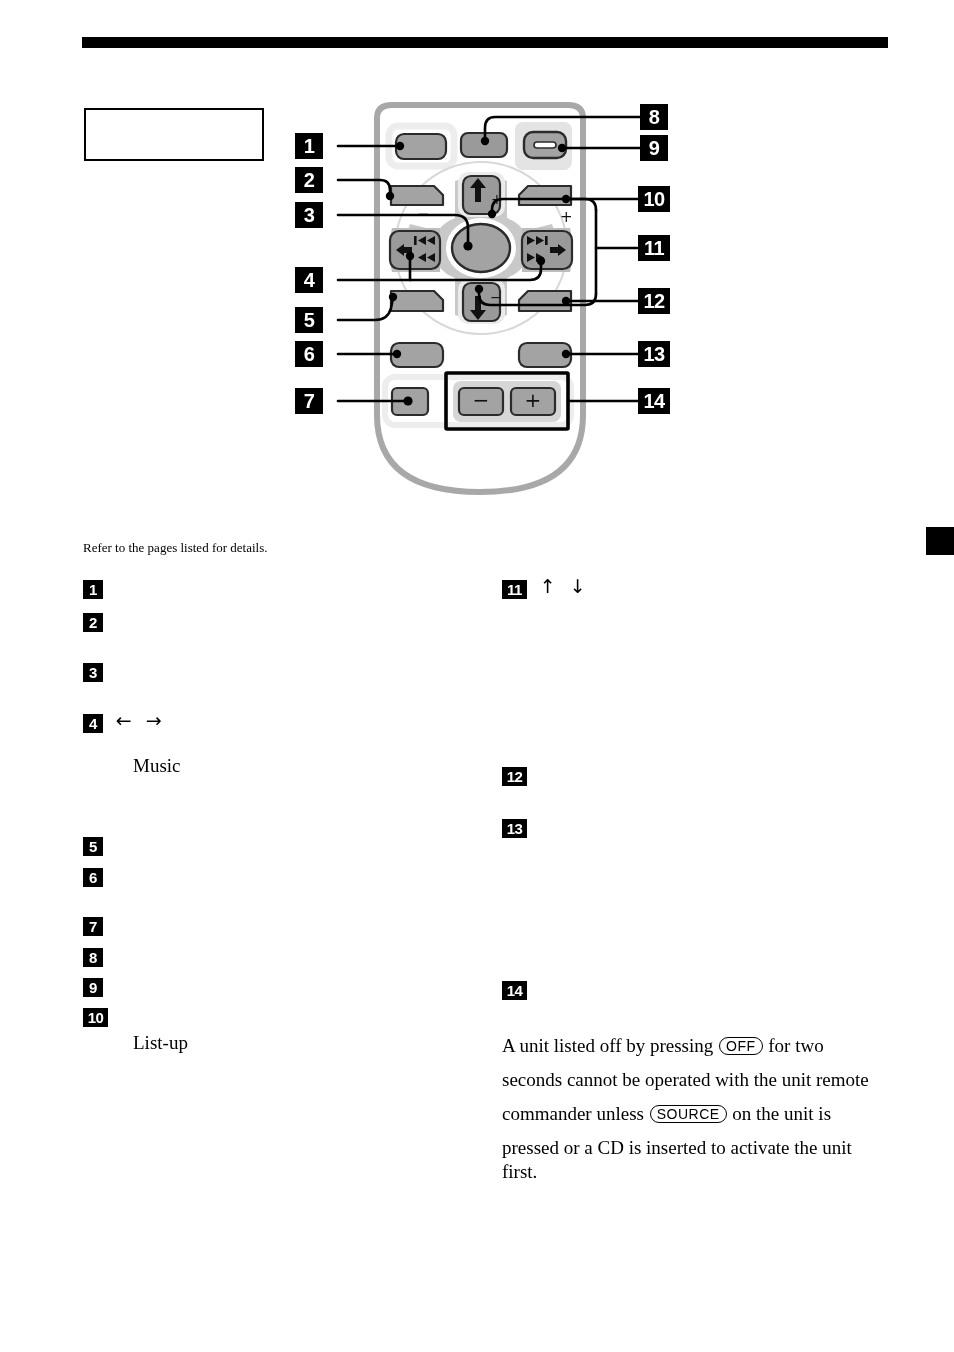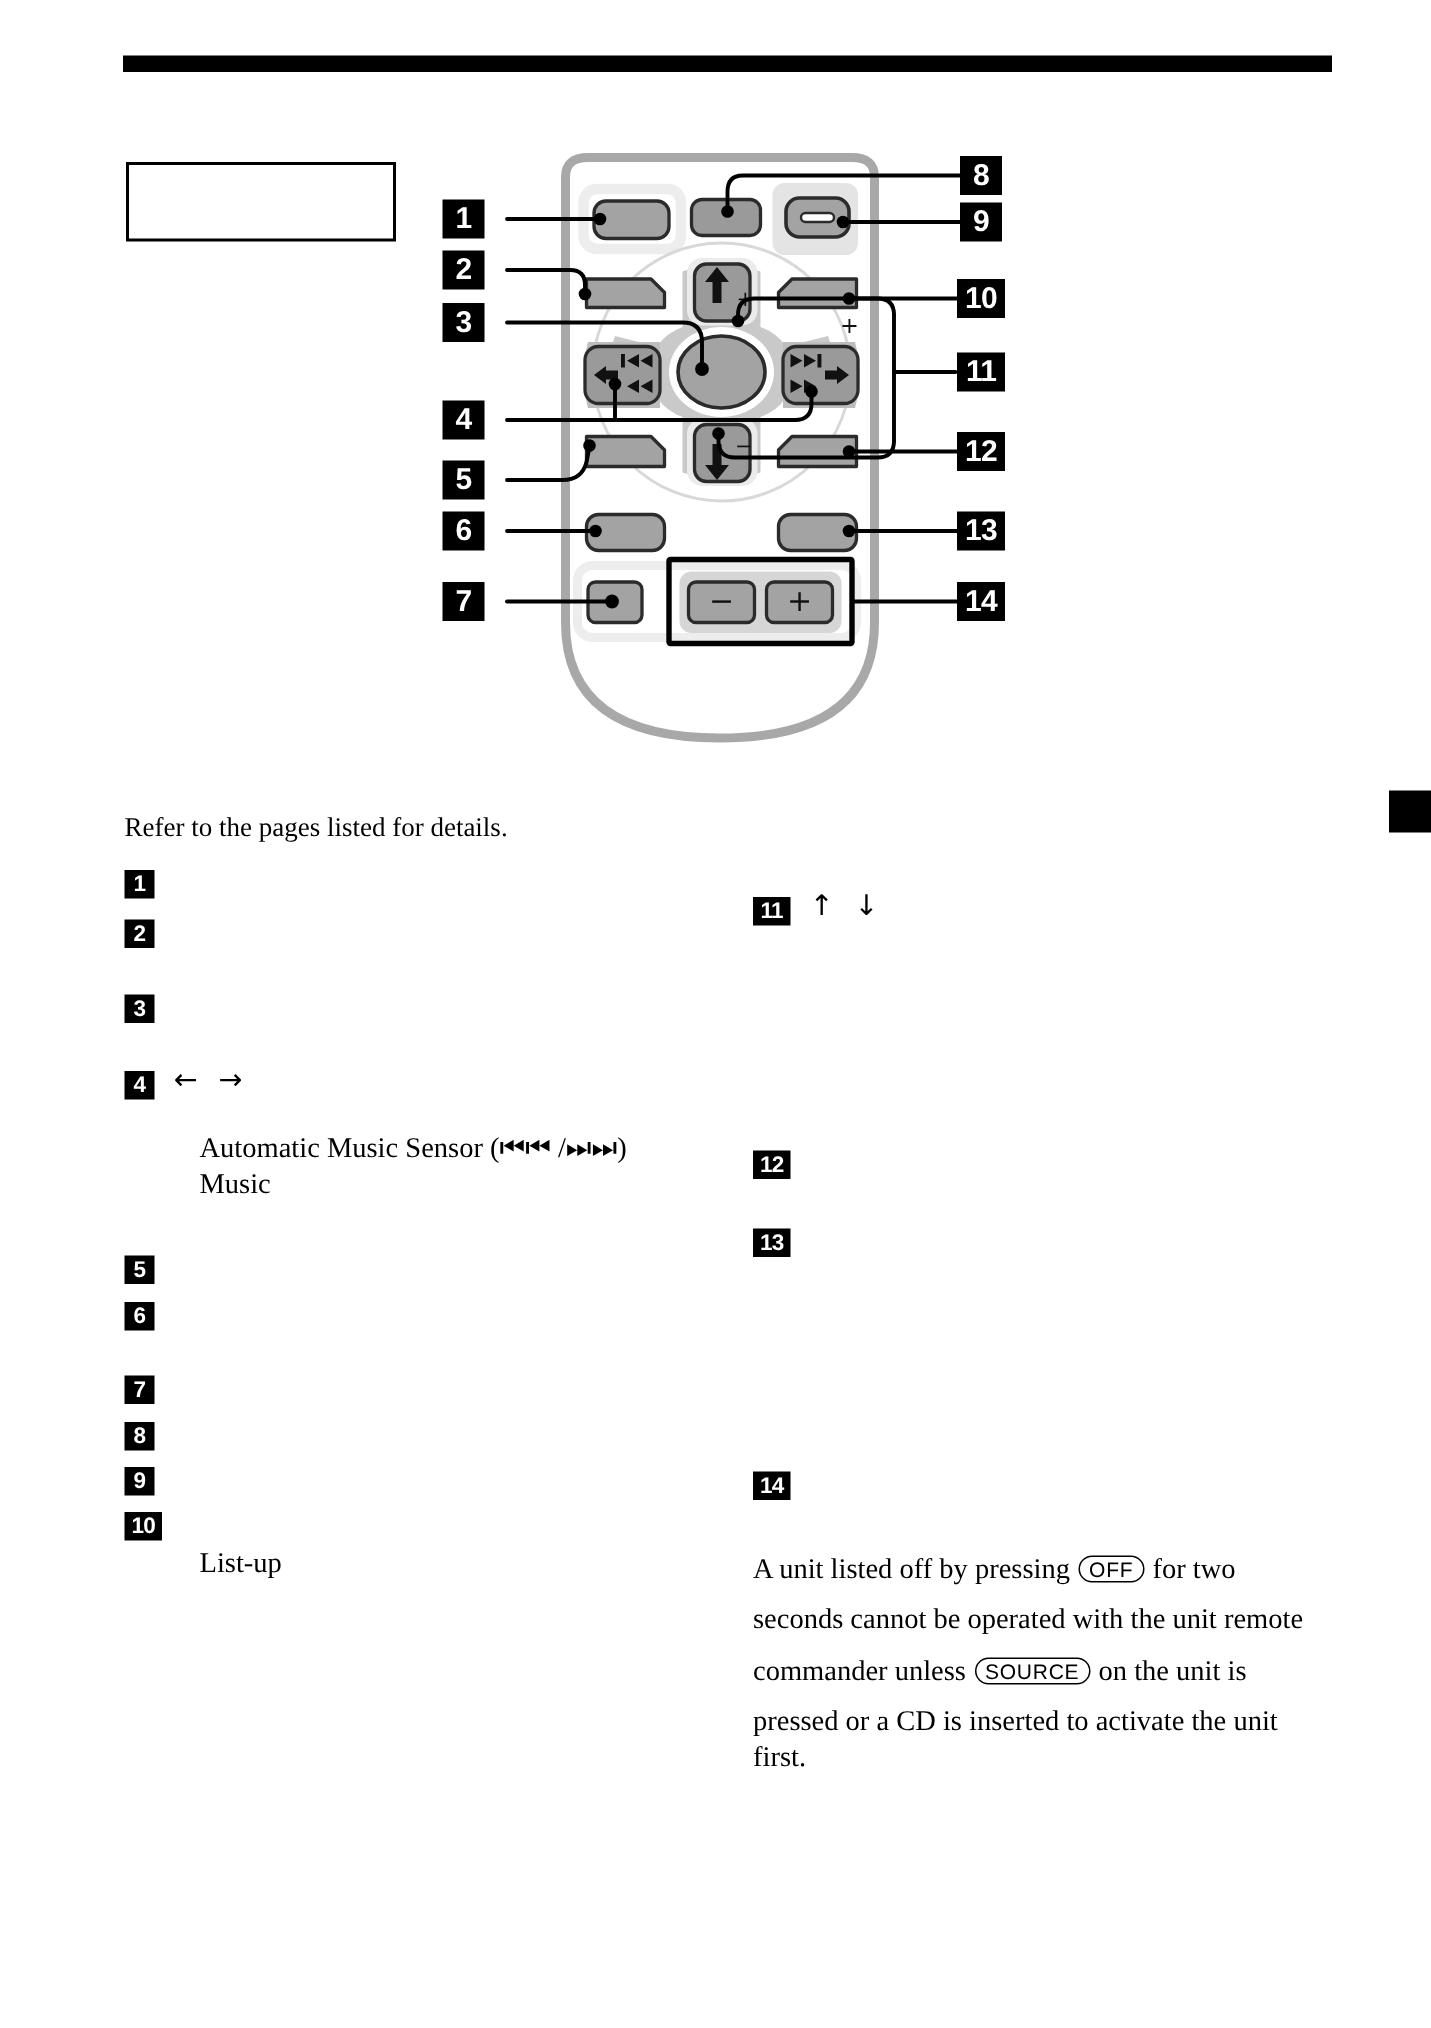--- a/index.html
+++ b/index.html
@@ -85,21 +85,21 @@
     width: 954px;
     height: 520px;
   }
   #diagram svg { display: block; }
 
   
   #intro {
     position: absolute;
     left: 83px;
     top: 540px;
-    font-size: 18px;
+    font-size: 13px;
     line-height: 1.25;
   }
 
   .list-col {
     position: absolute;
     font-size: 19px;
     line-height: 1.28;
   }
   #list-left  { left: 83px;  top: 574px; width: 390px; }
   #list-right { left: 502px; top: 574px; width: 370px; }
@@ -346,21 +346,20 @@
     <span class="chip list">3</span>
     <span></span>
   </div>
 
   <div class="entry" style="top:134px;">
     <span class="chip list">4</span>
     <span class="arrowpair">←  →</span>
   </div>
 
   <div class="entry" style="top:180px;">
-    <span class="detail"><span>Automatic Music Sensor (⏮⏮ /⏭⏭)</span></span>
     <span class="detail"><span>Music</span></span>
   </div>
 
   <div class="entry" style="top:257px;">
     <span class="chip list">5</span>
     <span></span>
   </div>
 
   <div class="entry" style="top:288px;">
     <span class="chip list">6</span>
@@ -387,21 +386,21 @@
     <span></span>
   </div>
 
   <div class="entry" style="top:457px;text-align:right;">
     <span class="detail"><span>List-up</span></span>
   </div>
 </div>
 
 <div class="list-col" id="list-right">
 
-  <div class="entry" style="top:18px;">
+  <div class="entry" style="top:0px;">
     <span class="chip list wide">11</span>
     <span class="arrowpair">↑  ↓</span>
   </div>
 
   <div class="entry" style="top:187px;">
     <span class="chip list wide">12</span>
     <span></span>
   </div>
 
   <div class="entry" style="top:239px;">

